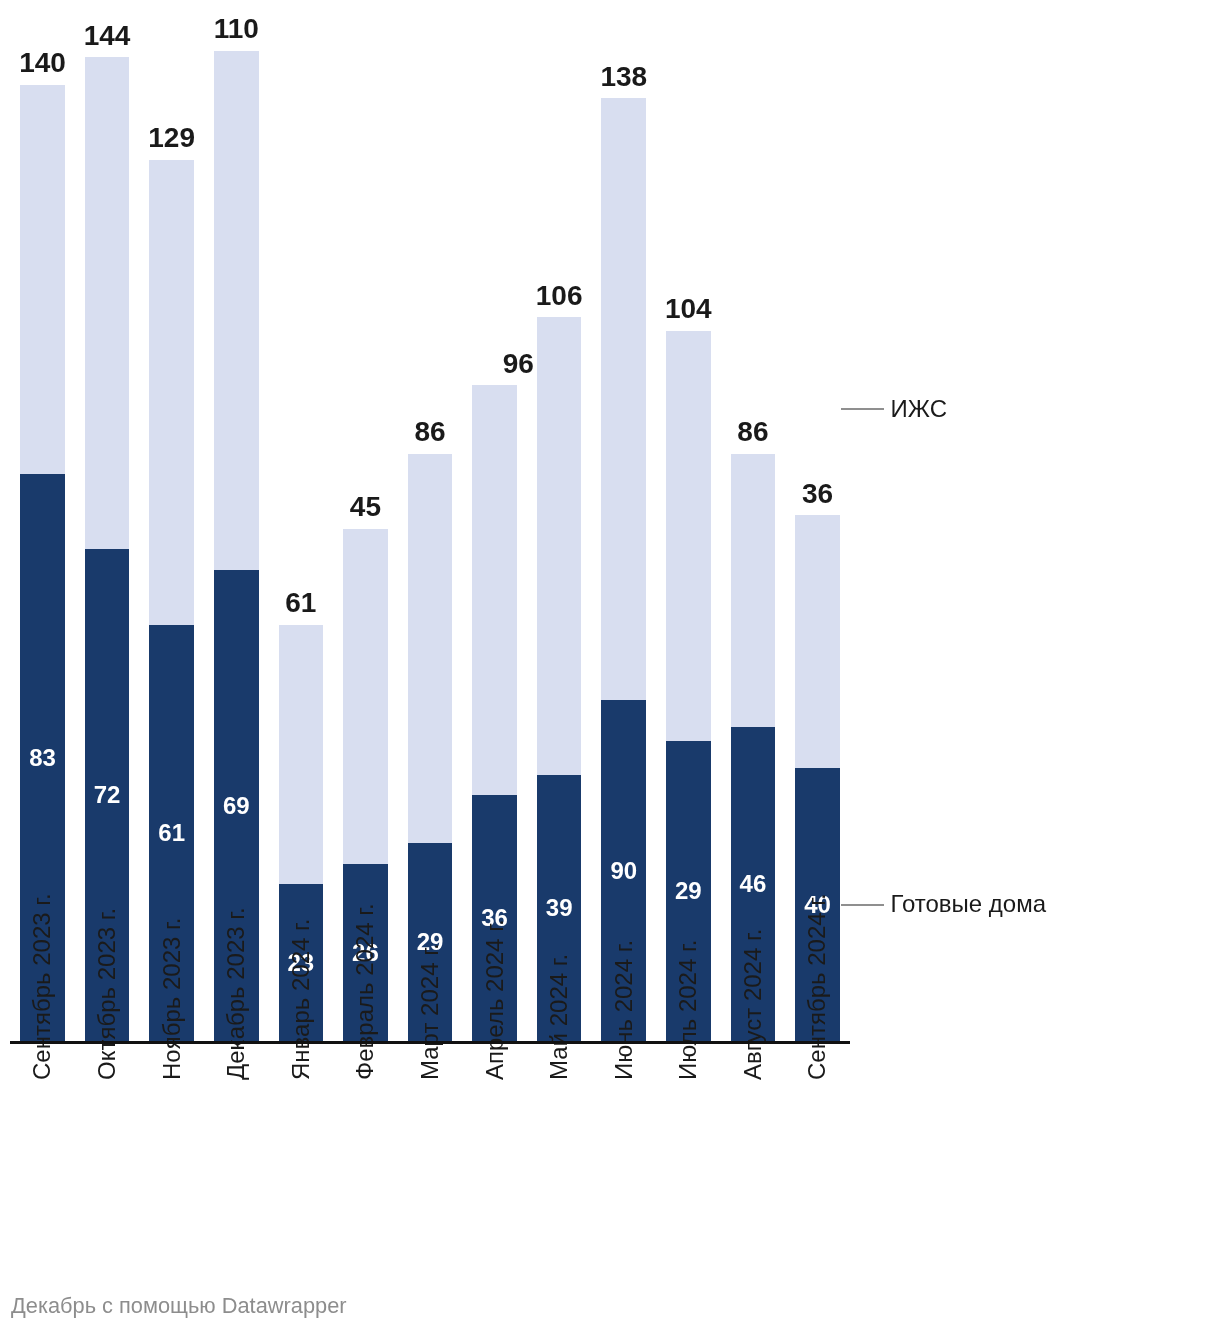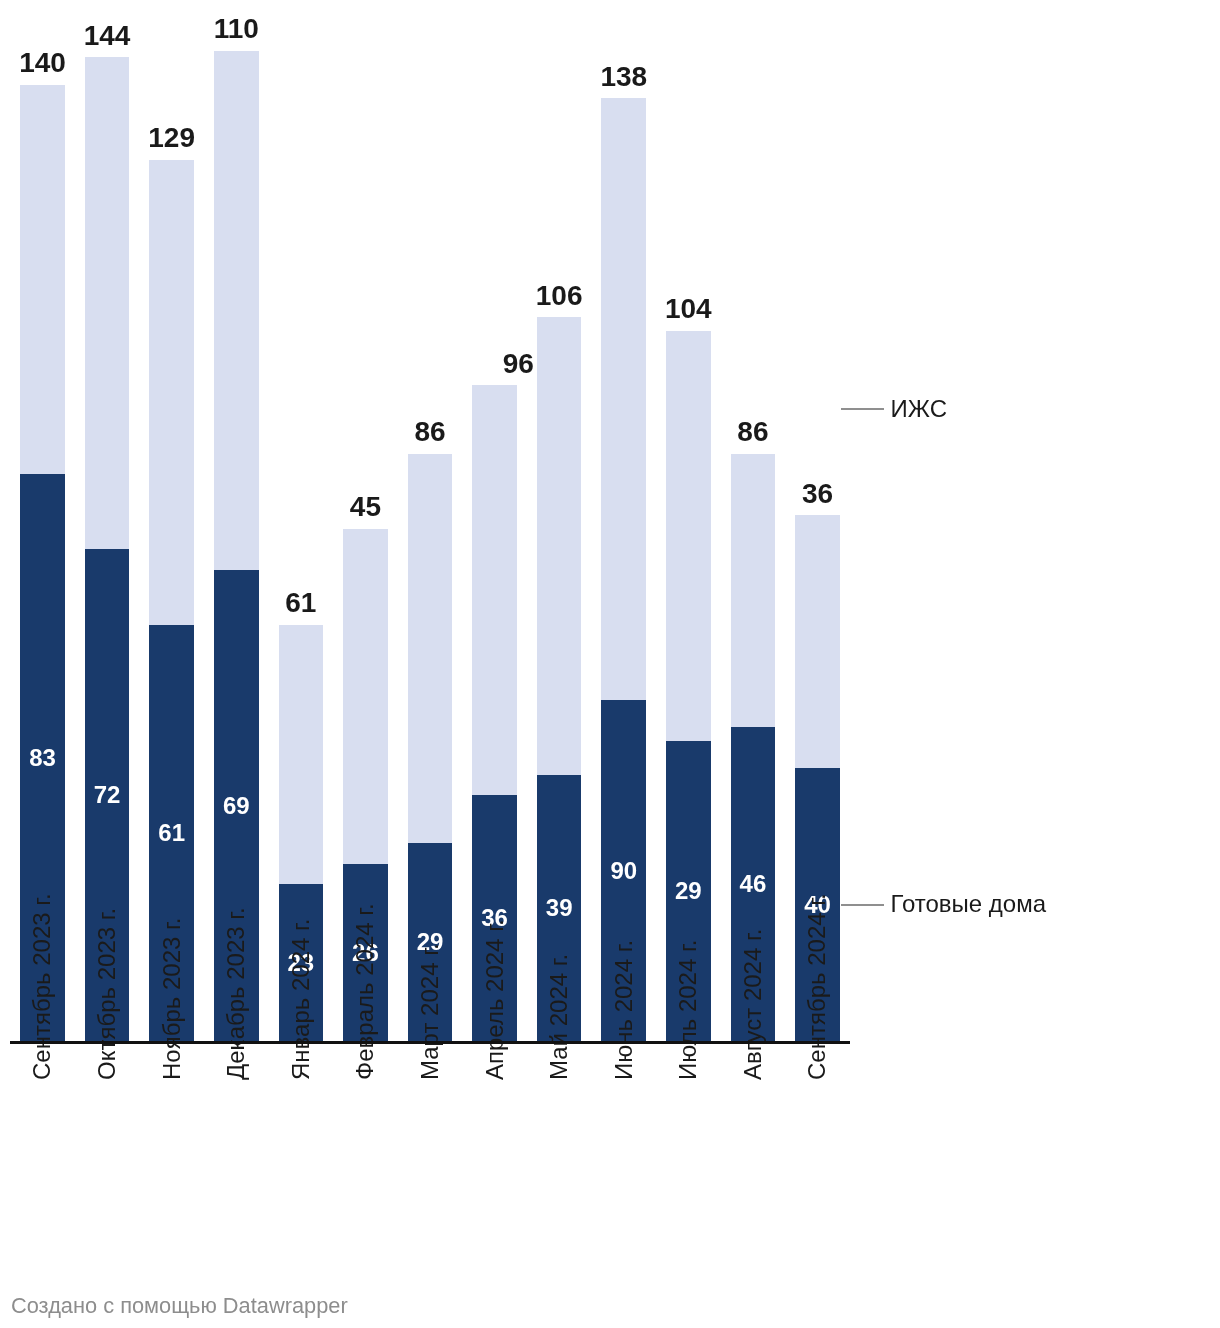--- a/index.html
+++ b/index.html
@@ -97,15 +97,15 @@
       <div class="tick-label" style="left: 805.487px; top: 1080px;">Сентябрь 2024 г.</div>
       <div class="axis-line" style="left: 10.2px; top: 1041.4px; width: 839.6px; height: 2.2px;"></div>
     </div>
   <div class="layer" id="legend-layer">
       <div class="legend-line" style="left: 841px; top: 408.338px; width: 43px;"></div>
       <div class="legend-label" style="left: 890.5px; top: 396.738px;">ИЖС</div>
       <div class="legend-line" style="left: 841px; top: 903.738px; width: 43px;"></div>
       <div class="legend-label" style="left: 890.5px; top: 892.138px;">Готовые дома</div>
     </div>
   <div class="layer" id="footer-layer">
-      <div class="footer-credit" style="left: 11px; top: 1295px;">Создано с помощью Datawrapper</div>
+      <div class="footer-credit" style="left: 11px; top: 1295px;">Декабрь с помощью Datawrapper</div>
     </div>
 </div>
 
 </body></html>

